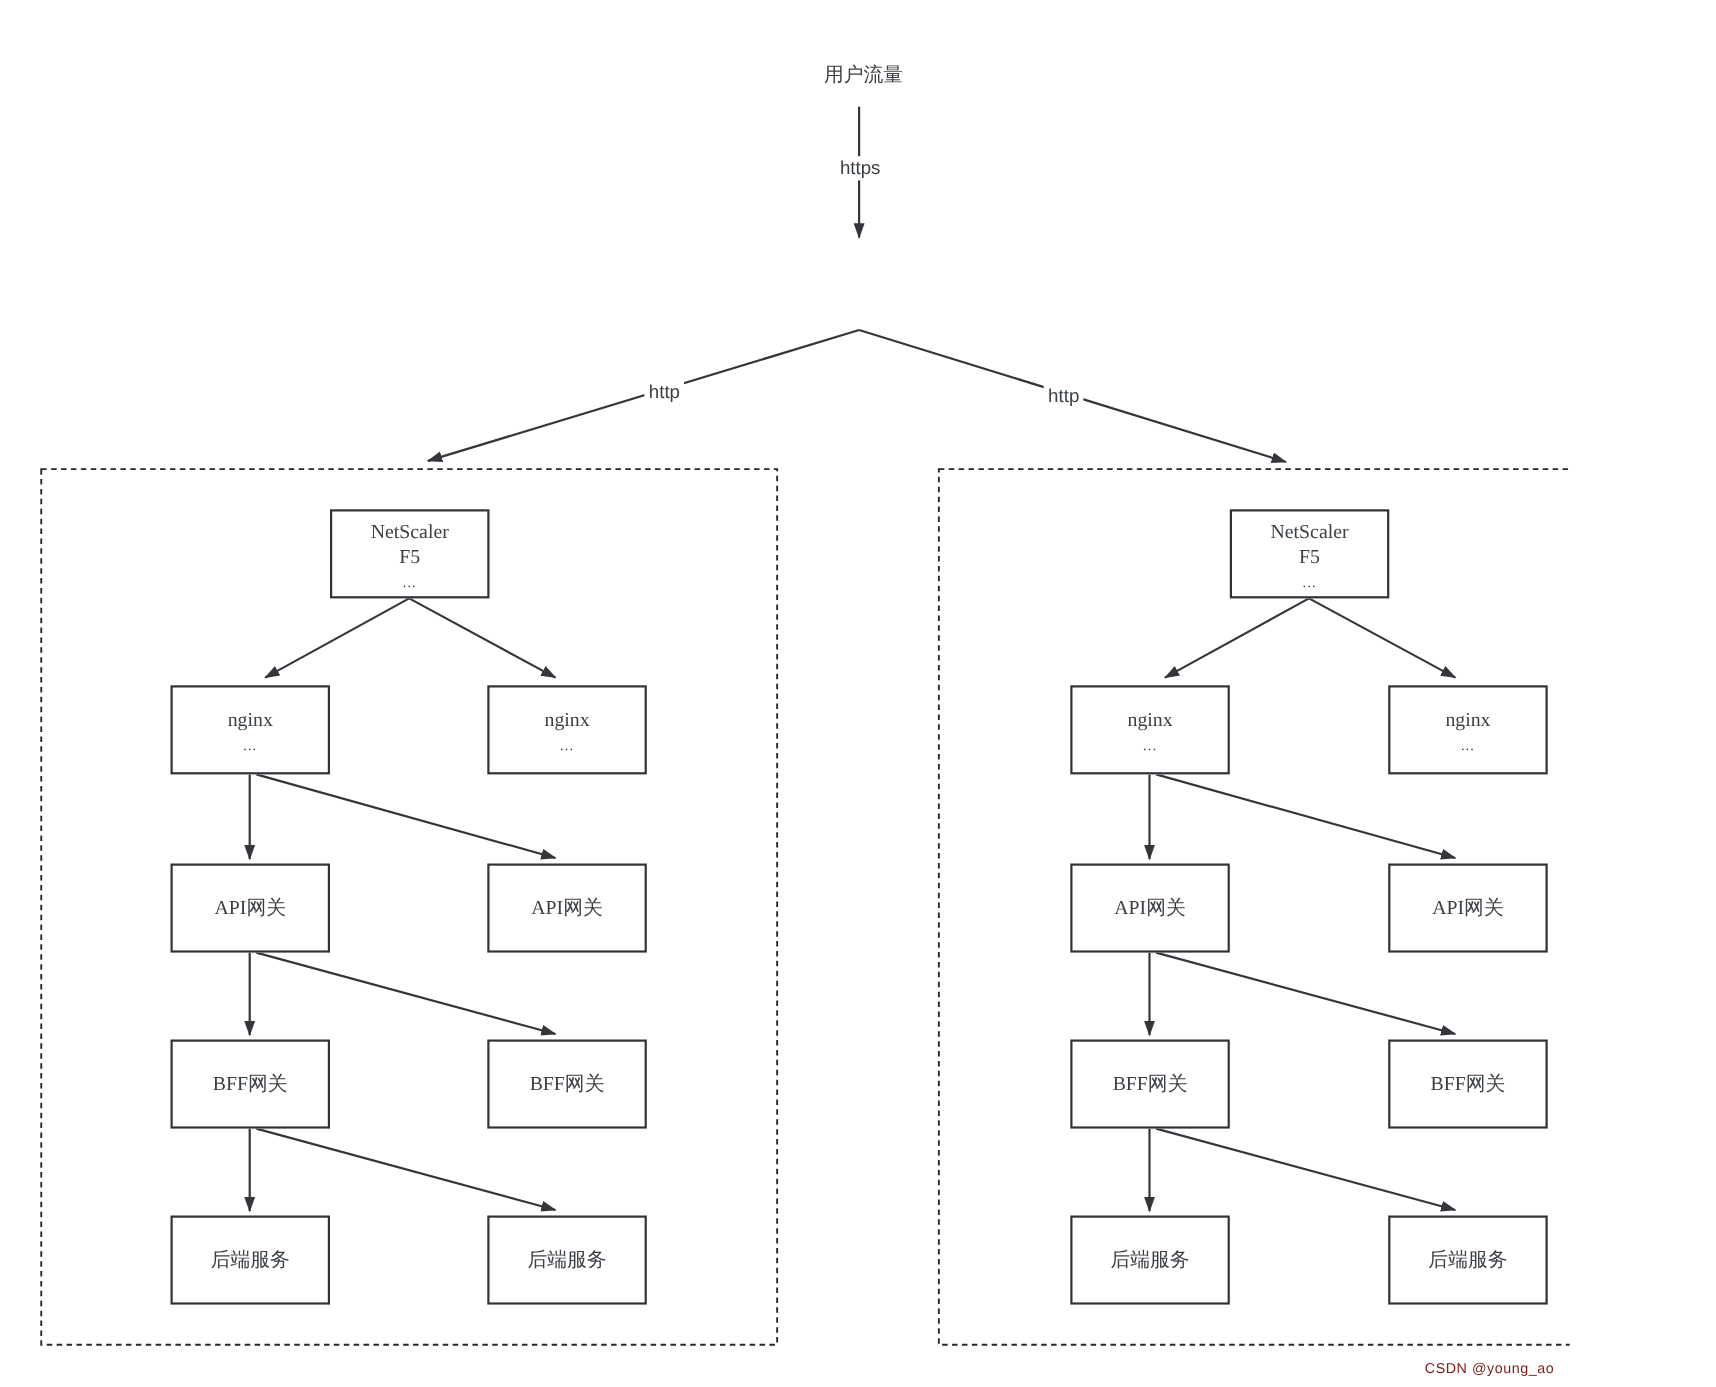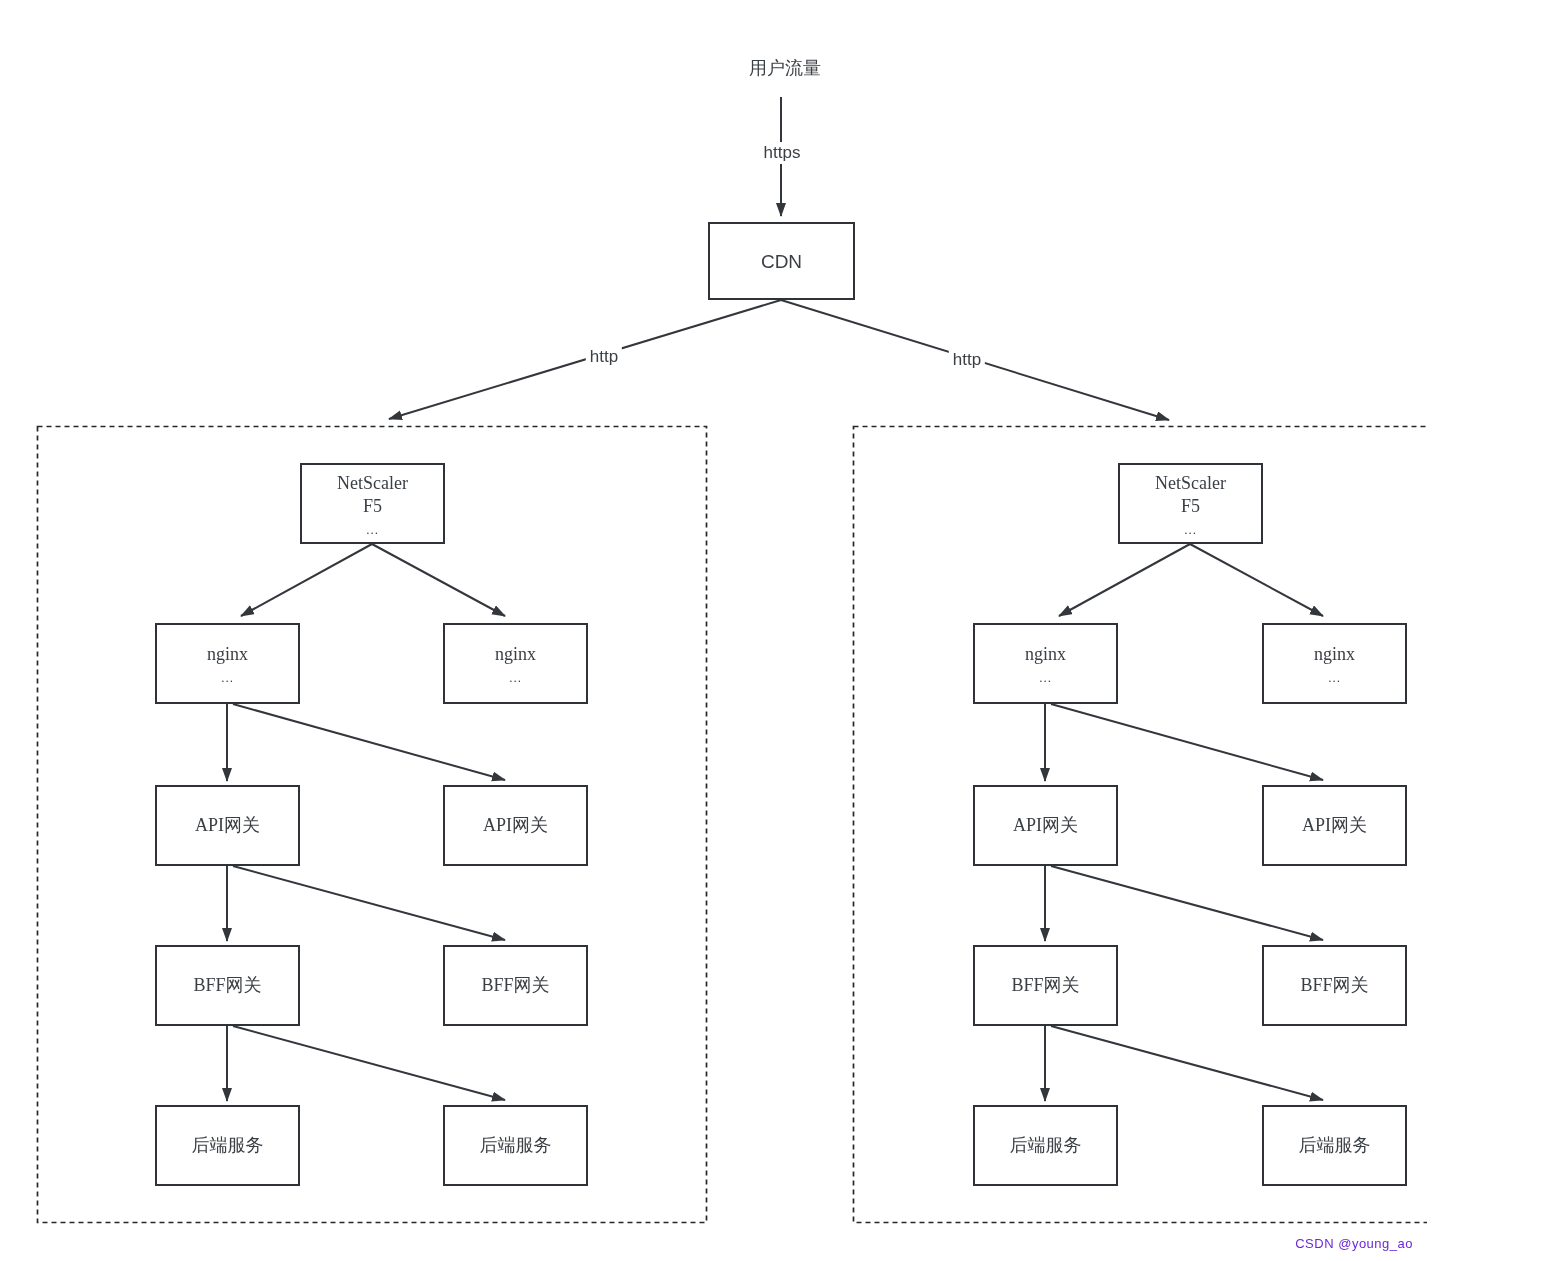--- a/index.html
+++ b/index.html
@@ -31,21 +31,21 @@
     position:absolute;transform:translate(-50%,-50%);
     font-size:18px;color:#3a3f44;white-space:nowrap;
   }
   .edge-label{
     position:absolute;transform:translate(-50%,-50%);
     background:#ffffff;padding:1px 4px;
     font-size:17px;color:#3a3f44;white-space:nowrap;
   }
   .watermark{
     position:absolute;right:14px;top:1236px;
-    font-size:13px;color:#6d28d9;letter-spacing:.5px;
+    font-size:13px;color:#7f1d1d;letter-spacing:.5px;
   }
 </style>
 </head>
 <body>
 
 <div class="canvas">
 
   <svg class="edges" viewBox="0 0 1560 1261">
     <defs>
       <marker id="arrow" markerUnits="userSpaceOnUse" markerWidth="16" markerHeight="12" refX="13" refY="5" orient="auto">
@@ -79,23 +79,20 @@
     <line class="edge" x1="1045" y1="1026" x2="1045" y2="1101" marker-end="url(#arrow)"></line>
     <line class="edge" x1="1051" y1="1026" x2="1323" y2="1100" marker-end="url(#arrow)"></line>
   </svg>
 
   <div class="floating-label" style="left:785px;top:68px;">用户流量</div>
 
   <div class="edge-label" style="left:782px;top:153px;">https</div>
   <div class="edge-label" style="left:604px;top:357px;">http</div>
   <div class="edge-label" style="left:967px;top:360px;">http</div>
 
-  <div class="node" style="left:708px;top:222px;width:147px;height:78px;font-size:19px;">
-    <span>CDN</span>
-  </div>
 
   <div class="cluster" style="left:37px;top:426px;">
     <div class="node" style="left:263px;top:37px;">
       <span>NetScaler</span>
       <span>F5</span>
       <span class="ellipsis">...</span>
     </div>
     <div class="node" style="left:118px;top:197px;">
       <span>nginx</span>
       <span class="ellipsis">...</span>

